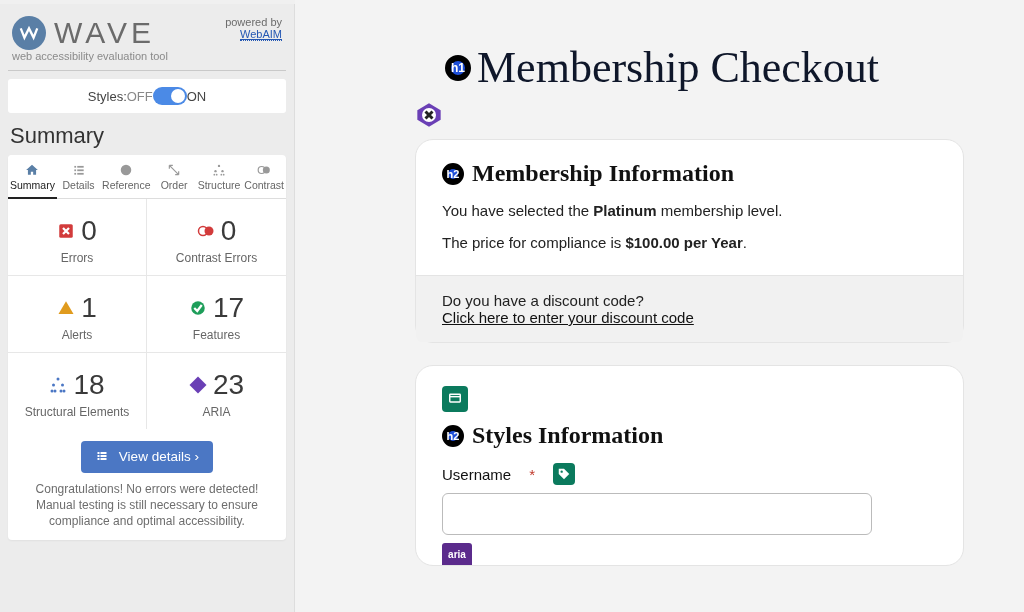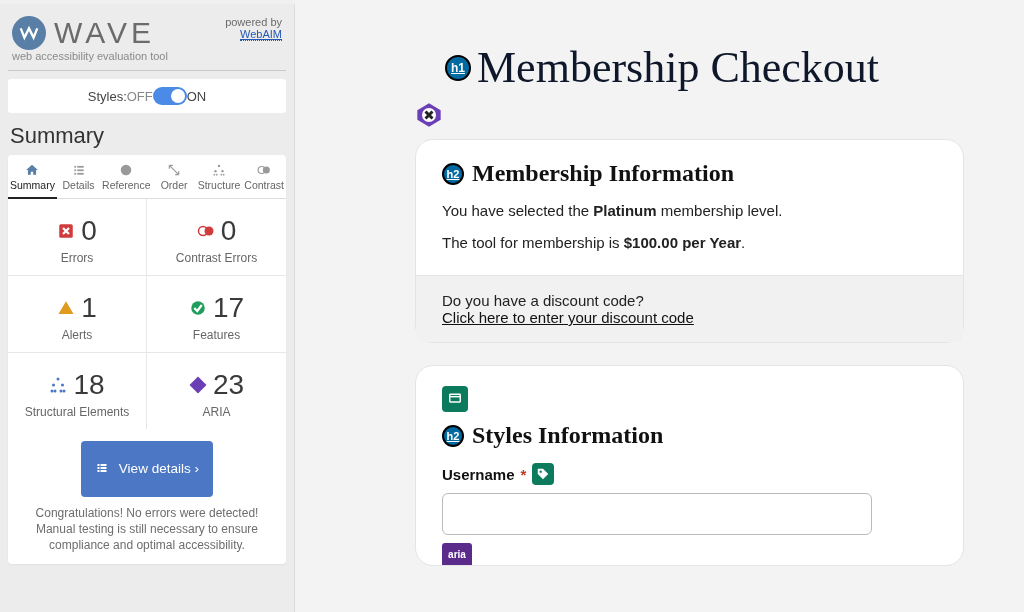--- a/index.html
+++ b/index.html
@@ -32,46 +32,46 @@
   .tab.active .ticon { color: #5a7fa6; }
 
   .grid { display: grid; grid-template-columns: 1fr 1fr; }
   .cell { padding: 16px 4px 10px; text-align: center; border-right: 1px solid #e7e7e7; border-bottom: 1px solid #e7e7e7; }
   .cell:nth-child(2n){ border-right: none; }
   .cell .row1 { display: flex; align-items: center; justify-content: center; gap: 6px; }
   .cell .count { font-size: 28px; color: #3a3a3a; font-weight: 300; }
   .cell .label { font-size: 12px; color: #666; margin-top: 4px; }
   .ic { width: 18px; height: 18px; display: inline-block; }
 
-  .viewdetails { display: block; margin: 12px auto 8px; background: #4b77c4; color: #fff; border: none; border-radius: 4px; padding: 20px 14px; font-size: 13.5px; cursor: pointer; }
+  .viewdetails { display: block; margin: 12px auto 8px; background: #4b77c4; color: #fff; border: none; border-radius: 4px; padding: 8px 14px; font-size: 13.5px; cursor: pointer; }
   .viewdetails .vdic { display:inline-block; vertical-align:middle; margin-right:6px; }
 
   .congrats { font-size: 12px; color: #6d6d6d; text-align: center; padding: 0 10px; line-height: 1.35; }
 
   
   .main { position: absolute; left: 295px; right: 0; top: 0; bottom: 0; background: #f3f3f3; padding: 20px 60px 0 120px; overflow: hidden; }
   .h1row { display: flex; align-items: center; gap: 6px; margin-top: 22px; margin-left: 30px; }
-  .badge { width: 26px; height: 26px; border-radius: 50%; background: #0369a1; color: #fff; font-weight: 700; font-size: 12px; display: flex; align-items: center; justify-content: center; border: 2px solid #000000; text-decoration: underline; }
+  .badge { width: 26px; height: 26px; border-radius: 50%; background: #1d4ed8; color: #fff; font-weight: 700; font-size: 12px; display: flex; align-items: center; justify-content: center; border: 6px solid #000000; }
   .badge-sm { width: 22px; height: 22px; font-size: 11px; }
   .h1text { font-family: Georgia, 'Times New Roman', serif; font-size: 44px; color: #0f172a; font-weight: 400; }
   .xbadge { width: 28px; height: 28px; margin: 8px 0 10px 0; display:flex; align-items:center; justify-content:center; }
 
   .card { background: #fff; border: 1px solid #e4e4e4; border-radius: 18px; margin-bottom: 22px; }
   .card-pad { padding: 20px 26px; }
   .h2row { display: flex; align-items: center; gap: 8px; margin-bottom: 12px; }
   .h2text { font-family: Georgia, 'Times New Roman', serif; font-size: 24px; color: #111; font-weight: 600; }
   .body { font-size: 15px; color: #222; line-height: 1.6; }
   .body b { font-weight: 700; }
 
   .discount-strip { background: #f1f1f1; border-top: 1px solid #e4e4e4; border-bottom-left-radius: 6px; border-bottom-right-radius: 6px; padding: 16px 26px; font-size: 15px; color: #222; }
   .discount-strip a { color: #111; text-decoration: underline; }
 
   .card2 .inner { padding: 20px 26px 0; }
   .monitor-badge { width: 26px; height: 26px; border-radius: 4px; background: #0b7a5d; display:flex; align-items:center; justify-content:center; margin-bottom: 10px; }
-  .label-req { font-size: 15px; font-weight: 700; color: #111; display:flex; align-items:center; gap:6px; margin-top: 14px; }
+  .label-req { font-size: 15px; font-weight: 400; color: #111; display:flex; align-items:center; gap:18px; margin-top: 14px; }
   .req { color: #c0392b; }
   .tag-badge { width: 22px; height: 22px; border-radius: 4px; background: #0b7a5d; display:inline-flex; align-items:center; justify-content:center; }
   .input { width: 100%; max-width: 430px; height: 42px; border: 1px solid #bbb; border-radius: 6px; margin-top: 8px; padding: 0 10px; font-size: 15px; }
 
   .aria-badge { width: 30px; height: 22px; border-radius: 3px 3px 0 0; background: #5b2b8c; color:#fff; font-size:10px; font-weight:700; display:flex; align-items:center; justify-content:center; margin-top: 8px; }
 </style>
 </head>
 <body>
 
 <div class="sidebar">
@@ -256,21 +256,21 @@
   <div class="card">
     <div class="card-pad">
       <div class="h2row">
         <div class="badge badge-sm">h2</div>
         <div class="h2text">Membership Information</div>
       </div>
       <p class="body">
         <span>You have selected the </span><b>Platinum</b><span> membership level.</span>
       </p>
       <p class="body" style="margin-top:8px">
-        <span>The tool for membership is </span><b>$100.00 per Year</b><span>.</span>
+        <span>The price for compliance is </span><b>$100.00 per Year</b><span>.</span>
       </p>
     </div>
     <div class="discount-strip">
       <div>Do you have a discount code?</div>
       <a href="#">Click here to enter your discount code</a>
     </div>
   </div>
 
   <div class="card card2">
     <div class="inner">

